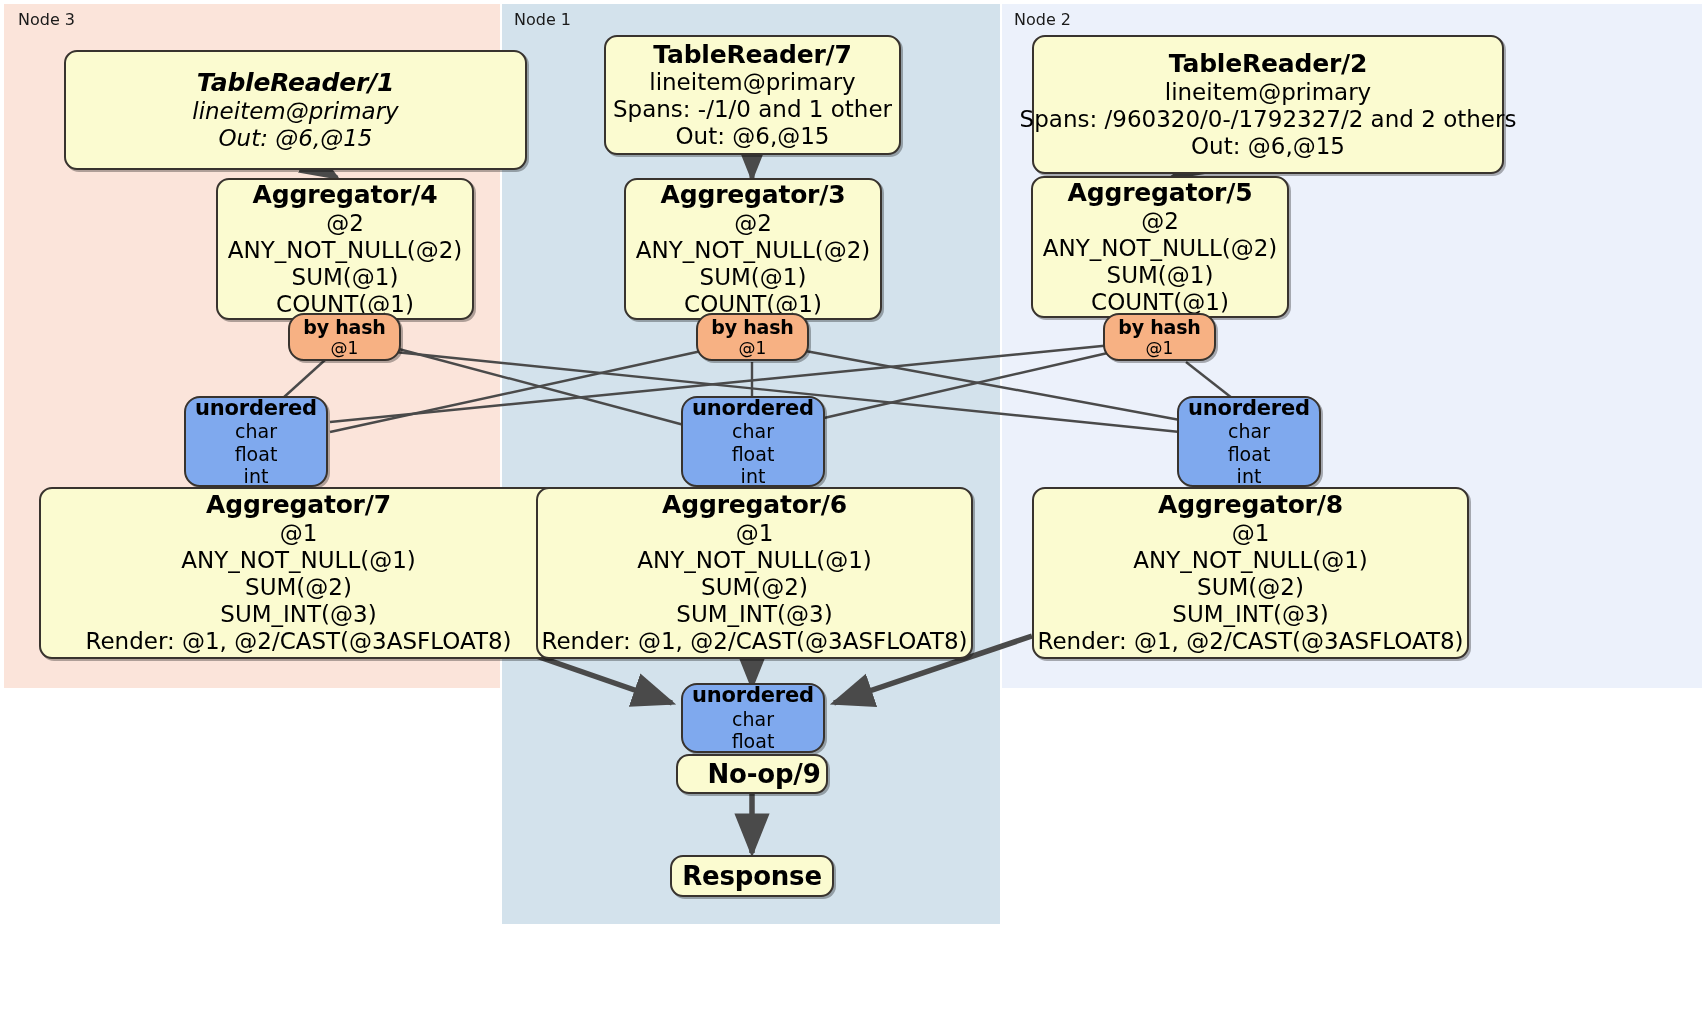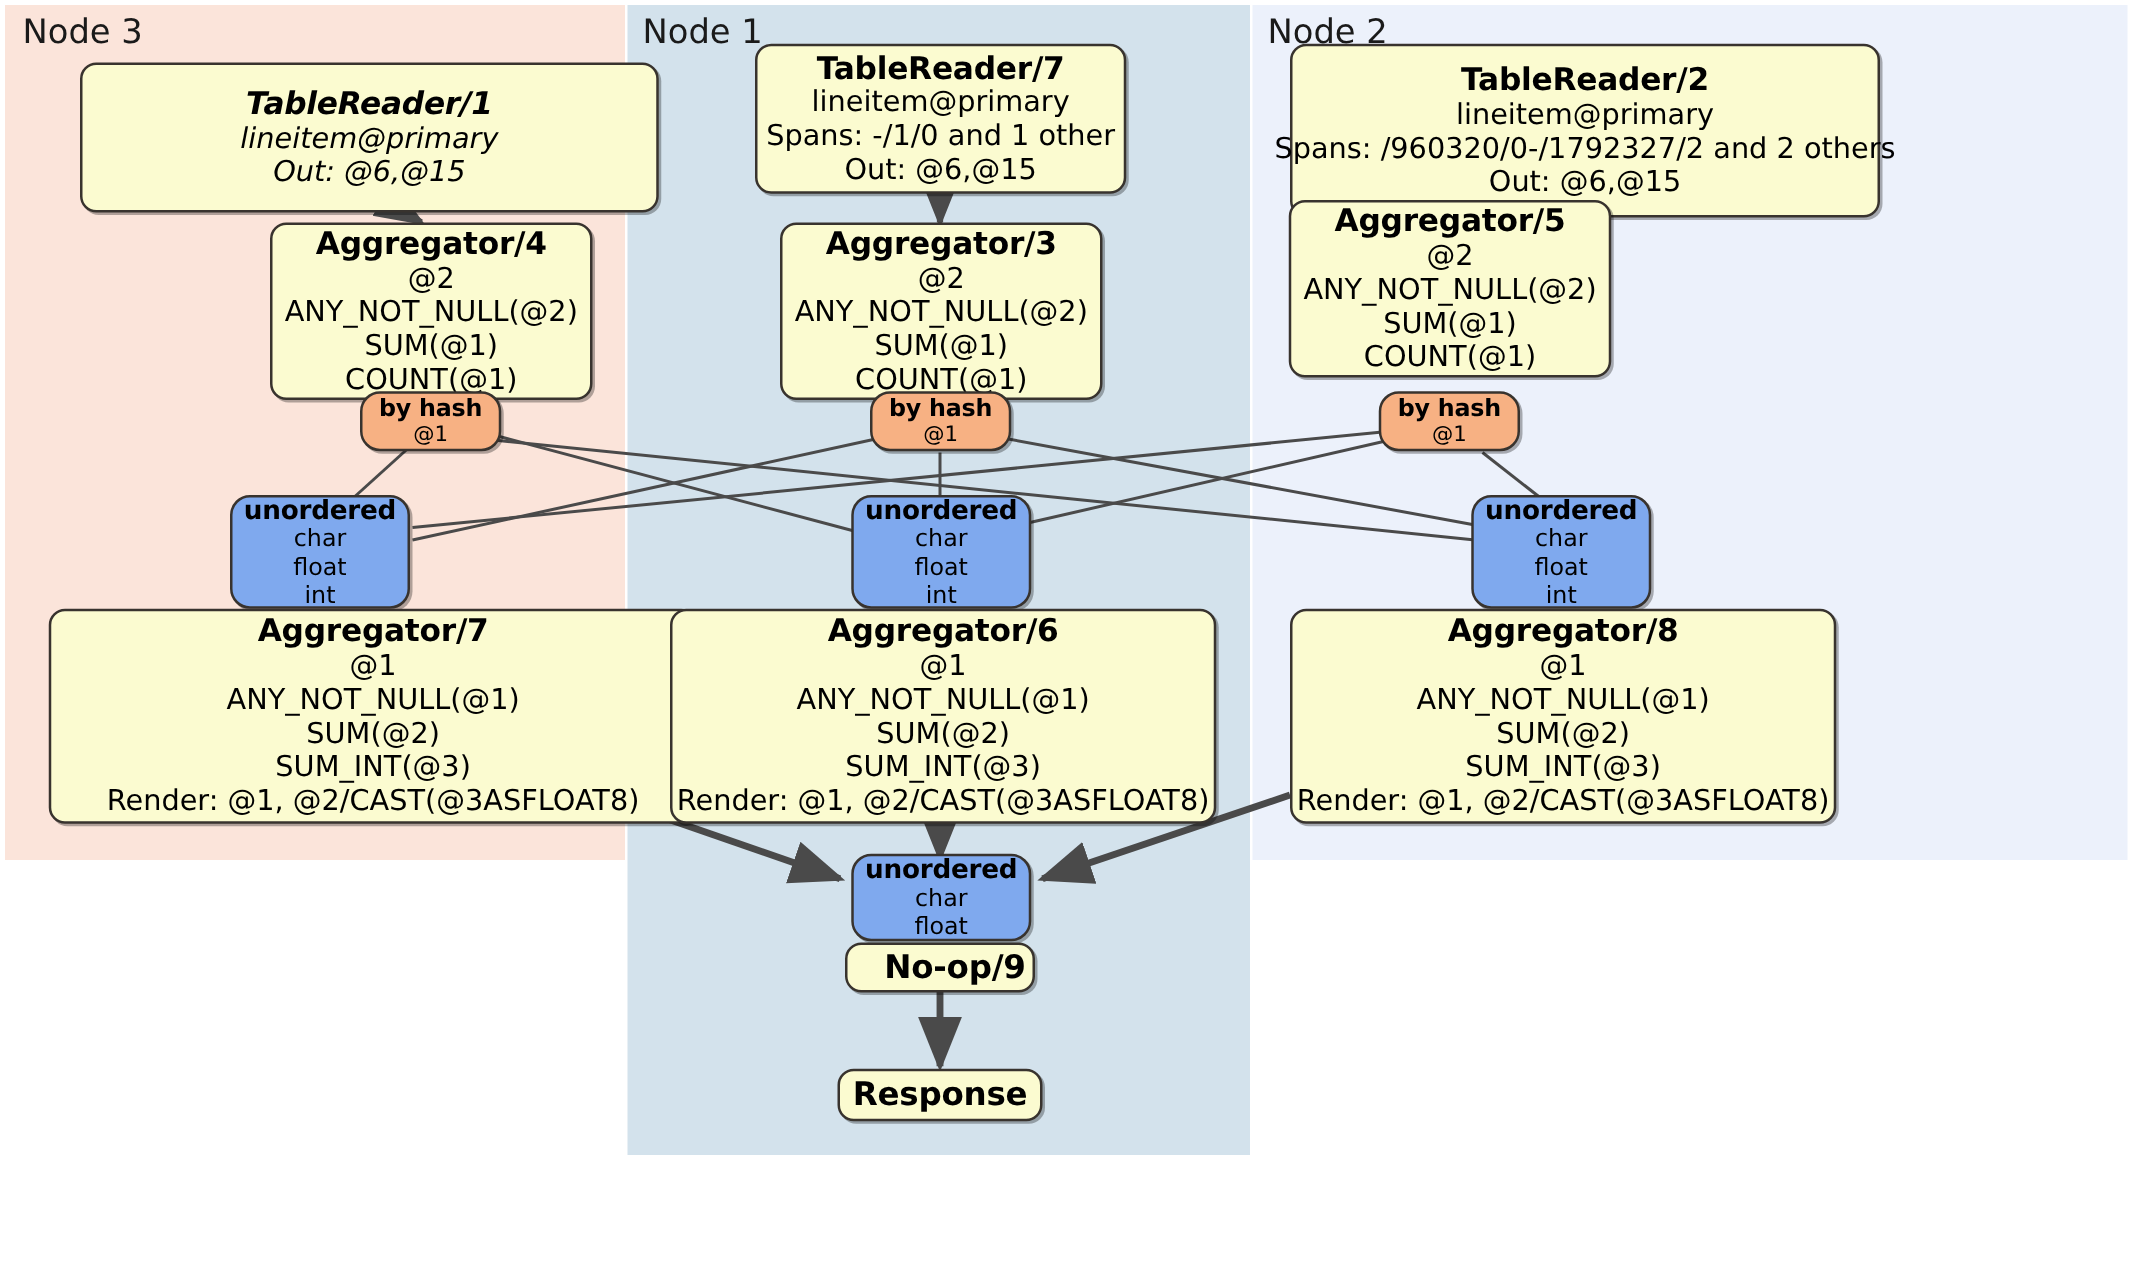--- a/index.html
+++ b/index.html
@@ -20,21 +20,21 @@
     background: #ffffff;
   }
 
   
   .panel {
     position: absolute;
     box-sizing: border-box;
   }
   .panel-label {
     position: absolute;
-    font-size: 27px;
+    font-size: 16px;
     color: #1a1a1a;
     font-family: "DejaVu Sans", sans-serif;
     white-space: nowrap;
   }
 
   
   #edges {
     position: absolute;
     left: 0;
     top: 0;
@@ -231,21 +231,21 @@
     <div class="title">Response</div>
   </div>
 
   <div class="box proc" style="left:1032px; top:35px; width:472px; height:139px;">
     <div class="title">TableReader/2</div>
     <div class="line">lineitem@primary</div>
     <div class="line">Spans: /960320/0-/1792327/2 and 2 others</div>
     <div class="line">Out: @6,@15</div>
   </div>
 
-  <div class="box proc" style="left:1031px; top:160px; width:258px; height:142px;">
+  <div class="box proc" style="left:1031px; top:176px; width:258px; height:142px;">
     <div class="title">Aggregator/5</div>
     <div class="line">@2</div>
     <div class="line">ANY_NOT_NULL(@2)</div>
     <div class="line">SUM(@1)</div>
     <div class="line">COUNT(@1)</div>
   </div>
 
   <div class="box hash" style="left:1103px; top:313px; width:113px; height:48px;">
     <div class="title">by hash</div>
     <div class="line">@1</div>

